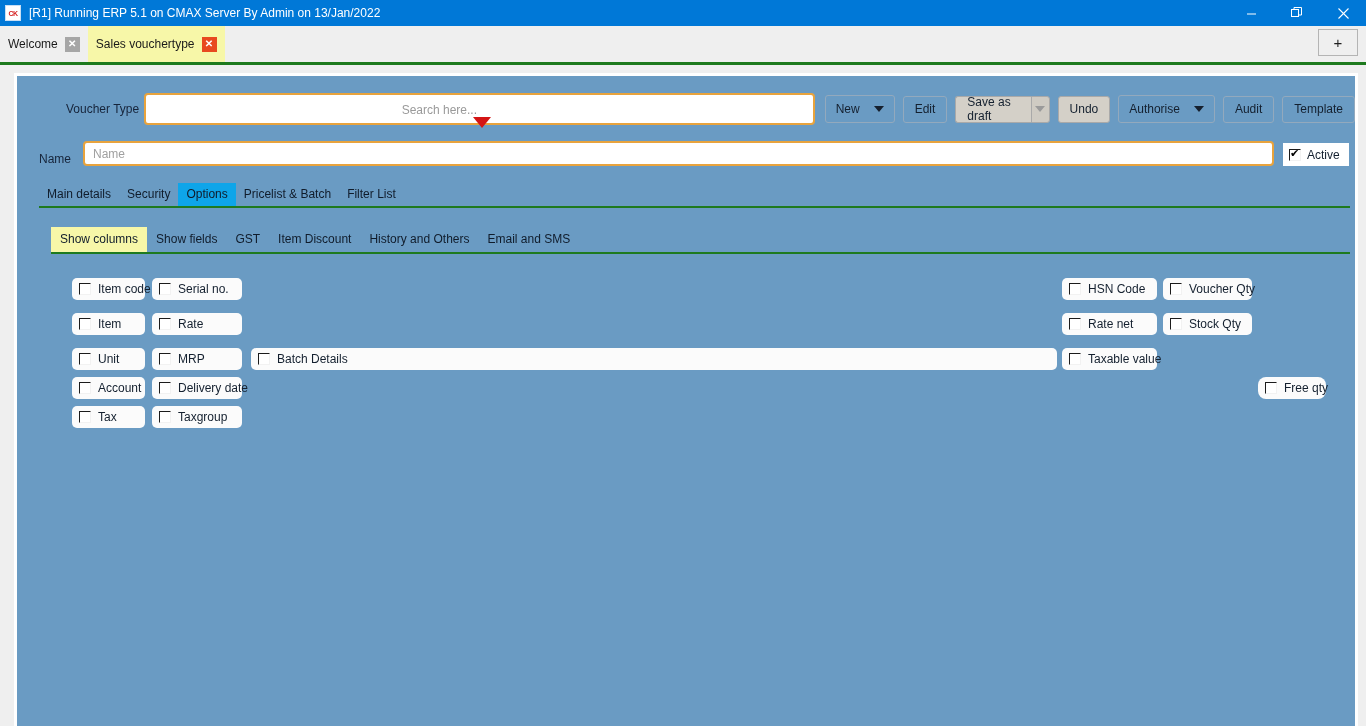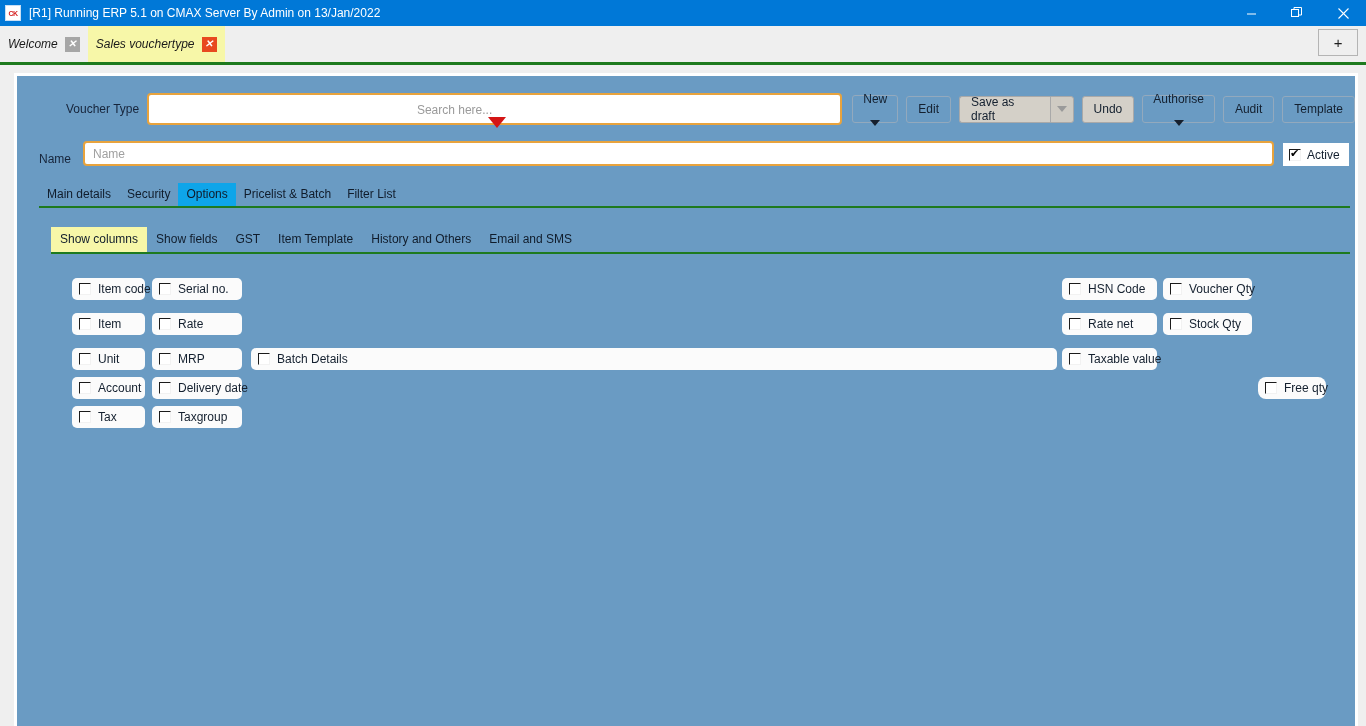--- a/index.html
+++ b/index.html
@@ -27,21 +27,21 @@
   .win-btns { display: flex; height: 26px; }
   .win-btn {
     width: 46px; height: 26px; display: flex; align-items: center;
     justify-content: center; color: #fff;
   }
   .win-btn svg { display: block; }
 
   
   .tabstrip {
     height: 36px; background: #efefef;
-    display: flex; align-items: stretch; position: relative; font-style: italic;
+    display: flex; align-items: stretch; position: relative;
   }
   .doc-tab {
     display: flex; align-items: center; gap: 7px;
     padding: 0 8px; font-size: 12px; color: #1a1a1a;
     height: 36px;
   }
   .doc-tab.active { background: #f7f7a8; }
   .tab-close {
     width: 15px; height: 15px; display: flex; align-items: center;
     justify-content: center; font-size: 10px; font-weight: bold;
@@ -103,21 +103,21 @@
 
   .btnbar { display: flex; align-items: center; gap: 8px; margin-left: 10px; }
   .btn {
     height: 27px; border: 1px solid #93a9bd; border-radius: 3px;
     background: transparent; color: #14202f; font-size: 12px;
     display: flex; align-items: center; justify-content: center;
     padding: 0 11px; font-family: "Liberation Sans", sans-serif;
     white-space: nowrap;
   }
   .btn.filled { background: #d4d0c8; border: 1px solid #a9a9a9; }
-  .btn.combo { gap: 14px; padding: 13px 10px; flex-direction: column; }
+  .btn.combo { gap: 14px; padding: 13px 10px; }
   .caret-dark {
     width: 0; height: 0; border-left: 5px solid transparent;
     border-right: 5px solid transparent; border-top: 6px solid #16202e;
   }
   .split {
     display: flex; align-items: stretch; height: 27px;
   }
   .split .main {
     background: #d4d0c8; border: 1px solid #a9a9a9; border-right: none;
     border-radius: 3px 0 0 3px; padding: 0 11px; font-size: 12px;
@@ -292,21 +292,21 @@
     <div class="mtab">Security</div>
     <div class="mtab active">Options</div>
     <div class="mtab">Pricelist &amp; Batch</div>
     <div class="mtab">Filter List</div>
   </div>
 
   <div class="subtabs">
     <div class="stab active">Show columns</div>
     <div class="stab">Show  fields</div>
     <div class="stab">GST</div>
-    <div class="stab">Item Template</div>
+    <div class="stab">Item Discount</div>
     <div class="stab">History and Others</div>
     <div class="stab">Email and SMS</div>
   </div>
 
   <div class="cbgrid" id="cbgrid">
         <div class="chip" style="left: 55px; top: 2px; width: 73px;">
           <span class="cbx"></span>
           <span class="cbx-label">Item code</span>
         </div>
         <div class="chip" style="left: 135px; top: 2px; width: 90px;">

